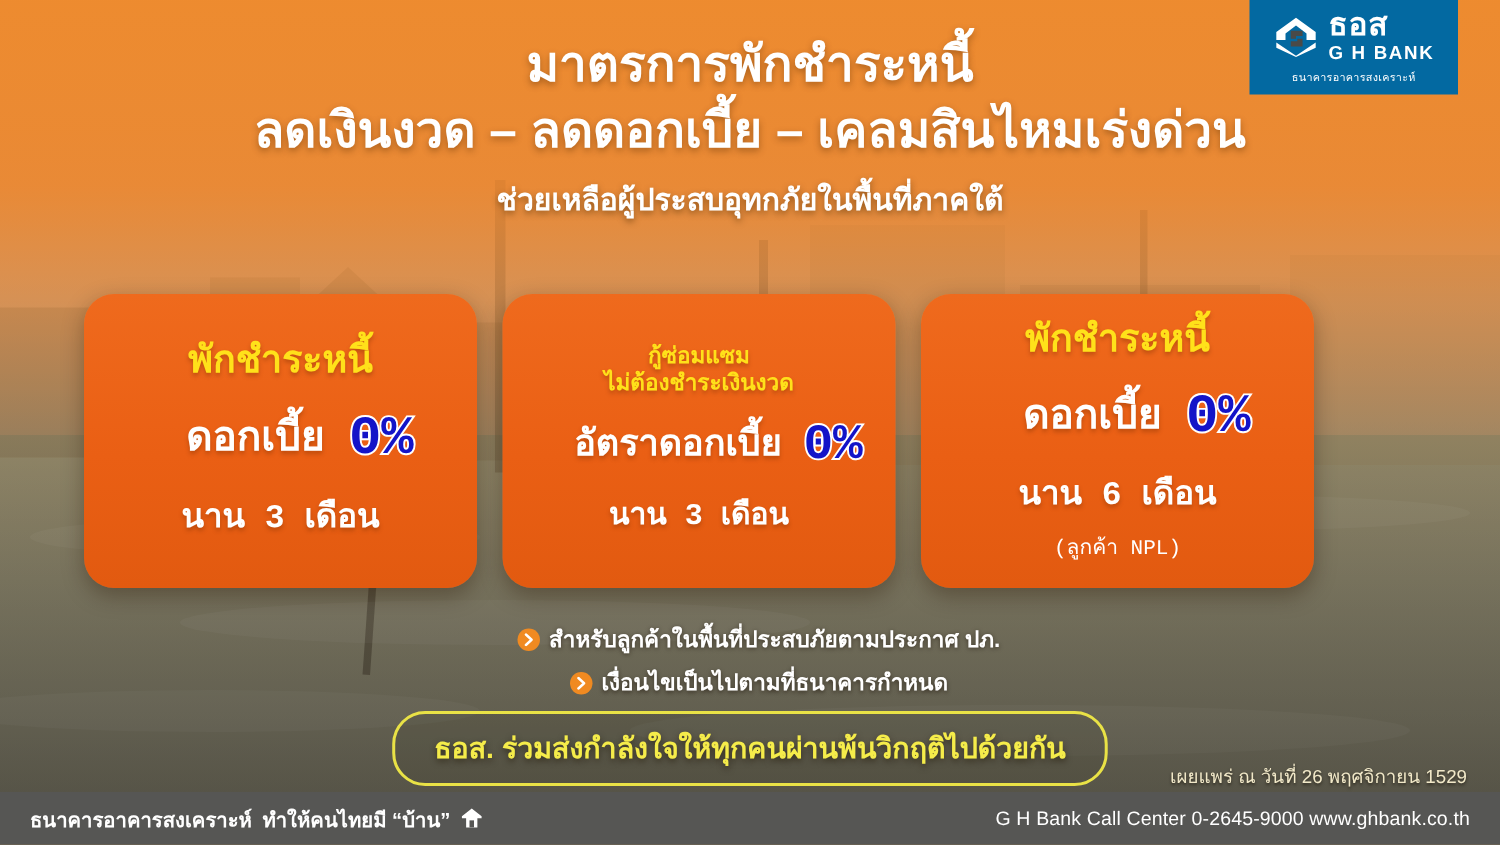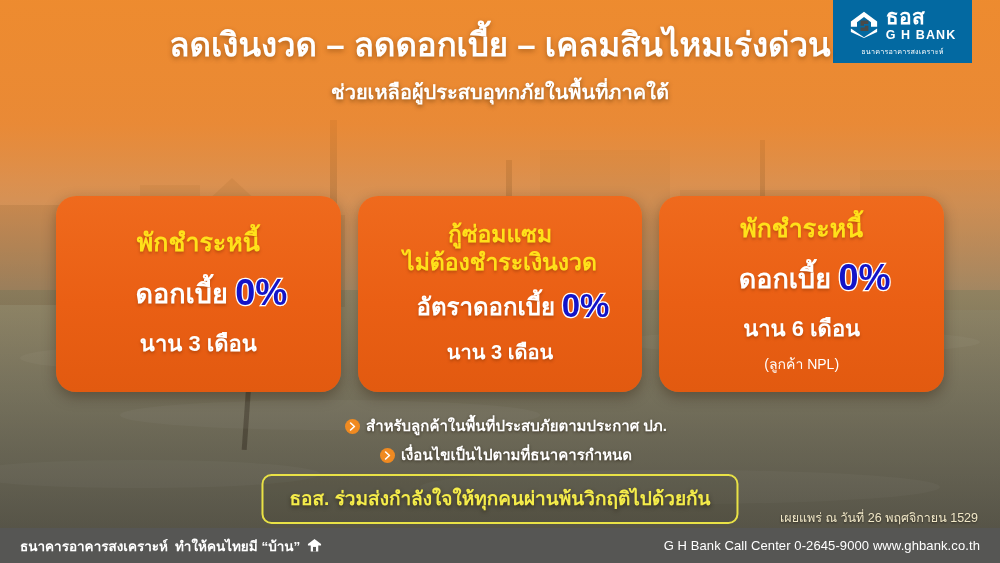--- a/index.html
+++ b/index.html
@@ -95,22 +95,22 @@
     font-size:33px; font-weight:bold; color:#fff; line-height:1.26;
     text-shadow:0 2px 5px rgba(90,45,0,.45); margin-top:2px;
   }
   .subtitle {
     font-size:20px; font-weight:bold; color:#fff; margin-top:10px;
     text-shadow:0 2px 4px rgba(70,40,0,.5);
     text-align:center;
   }
 
   
-  .cards { position:absolute; left:56px; top:196px; width:888px; height:196px;
-           display:flex; gap:17px; }
+  .cards { position:absolute; left:56px; top:196px; width:820px; height:196px;
+           display:flex; gap:17px;font-family:Liberation Mono, monospace; }
   .card {
     flex:1; border-radius:20px;
     background:linear-gradient(180deg,#ef6a1d 0%, #ea5f14 55%, #e25a10 100%);
     box-shadow:0 5px 14px rgba(40,20,0,.35);
     display:flex; flex-direction:column; align-items:center; justify-content:center;
     text-align:center; padding:10px 12px;
   }
   .c-head {
     color:#ffe11a; font-weight:bold; font-size:25px; line-height:1.22;
     text-shadow:0 2px 3px rgba(120,45,0,.4);
@@ -122,21 +122,21 @@
   .c-mid .zero {
     color:#1414c8; font-size:36px;
     -webkit-text-stroke:2.5px #fff; paint-order:stroke fill;
     text-shadow:none; vertical-align:-2px;
   }
   .c-foot {
     color:#fff; font-weight:bold; font-size:22px; margin-top:12px;
     text-shadow:0 2px 3px rgba(120,45,0,.4);
   }
   .c-note { color:#fff; font-size:14px; margin-top:7px; }
-  .card.compact .c-head { font-size:23px;text-align:right; }
+  .card.compact .c-head { font-size:15px;text-align:right; }
   .card.compact .c-mid  { font-size:24px; margin-top:10px; }
   .card.compact .c-mid .zero { font-size:33px; }
   .card.compact .c-foot { font-size:20px; margin-top:10px; }
 
   
   .bullets { position:absolute; left:0; right:0; top:414px;margin-left:12px; }
   .b-row { display:flex; justify-content:center; align-items:center; gap:24px; }
   .b-row + .b-row { margin-top:5px; }
   .b-item { display:flex; align-items:center; gap:6px; }
   .b-dot {
@@ -145,21 +145,21 @@
   }
   .b-dot svg { display:block; }
   .b-text {
     color:#fff; font-size:15px; font-weight:bold;
     text-shadow:0 1px 3px rgba(30,20,10,.6);
   }
 
   
   .pill {
     position:absolute; left:50%; transform:translateX(-50%); top:474px;
-    border:2px solid #e9e246; border-radius:10px;
+    border:2px solid #e9e246; border-radius:22px;
     padding:7px 26px 9px;
     color:#f5ec4a; font-size:19px; font-weight:bold;
     text-shadow:0 2px 4px rgba(30,20,0,.55);
     background:rgba(60,55,35,.14);
   }
 
   .publish {
     position:absolute; right:22px; top:508px;
     color:#f1e8c8; font-size:12.5px;
     text-shadow:0 1px 2px rgba(20,15,5,.6);
@@ -218,20 +218,21 @@
       </svg>
       <div class="logo-words">
         <span class="logo-th">ธอส</span>
         <span class="logo-en">G H BANK</span>
       </div>
     </div>
     <div class="logo-sub">ธนาคารอาคารสงเคราะห์</div>
   </div>
 
   <div class="title-wrap">
+    <div class="title-l1">มาตรการพักชำระหนี้</div>
     <div class="title-l2">ลดเงินงวด – ลดดอกเบี้ย – เคลมสินไหมเร่งด่วน</div>
     <div class="subtitle">ช่วยเหลือผู้ประสบอุทกภัยในพื้นที่ภาคใต้</div>
   </div>
 
   <div class="cards">
 
     <div class="card">
       <div class="c-head">พักชำระหนี้</div>
       <div class="c-mid"><span>ดอกเบี้ย </span><span class="zero">0%</span></div>
       <div class="c-foot">นาน 3 เดือน</div>

